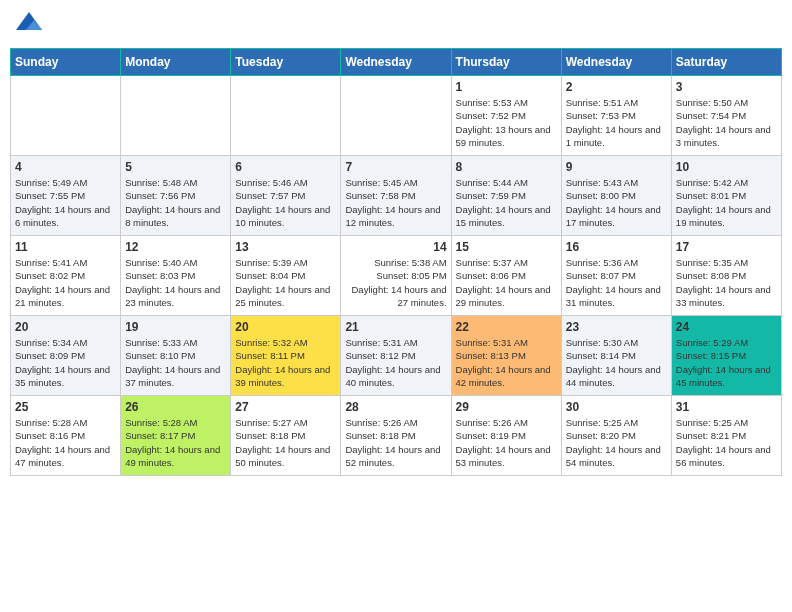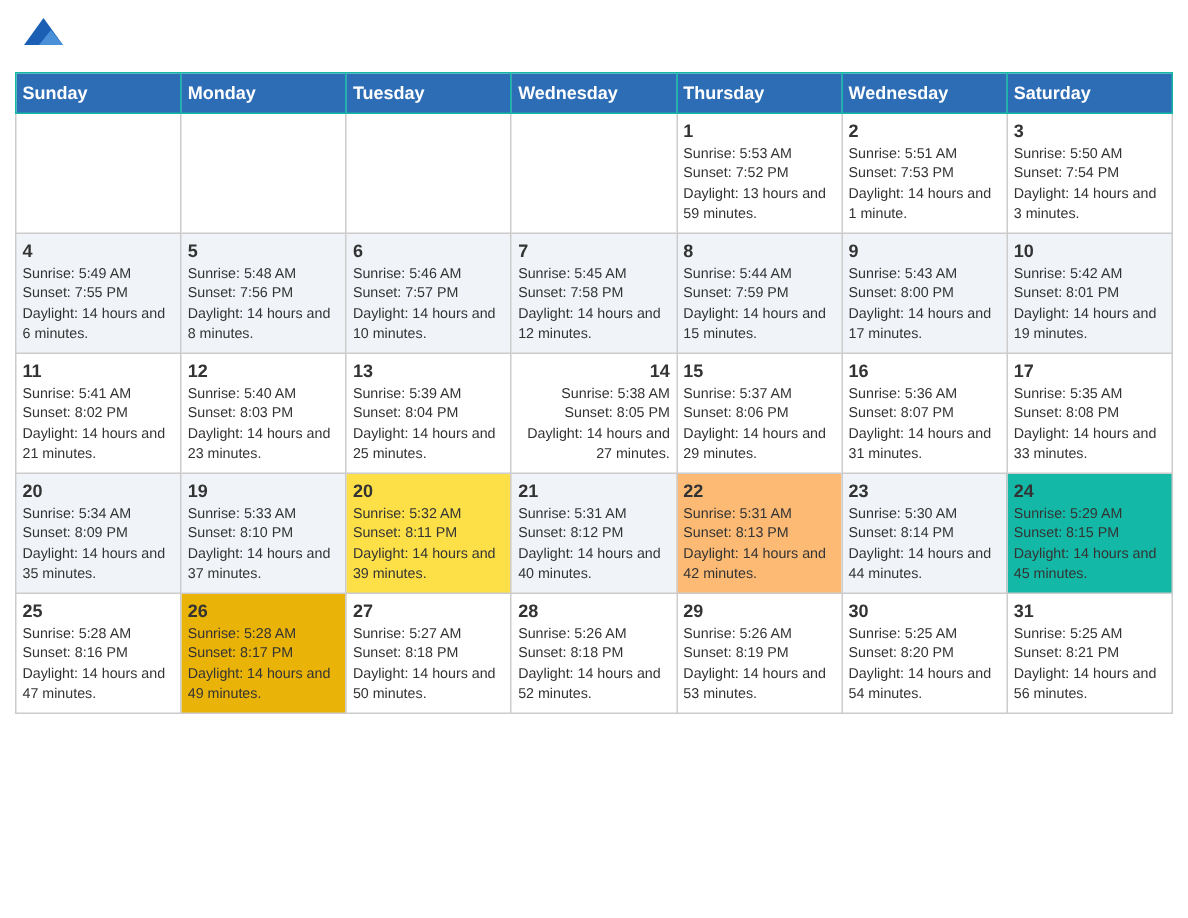--- a/index.html
+++ b/index.html
@@ -232,21 +232,21 @@
         <td style="background: #14b8a6;">
           <div class="day-num">24</div>
           <div class="day-info">Sunrise: 5:29 AM<br>Sunset: 8:15 PM<br>Daylight: 14 hours and 45 minutes.</div>
         </td>
       </tr>
       <tr>
         <td style="background: rgb(255, 255, 255);">
           <div class="day-num">25</div>
           <div class="day-info">Sunrise: 5:28 AM<br>Sunset: 8:16 PM<br>Daylight: 14 hours and 47 minutes.</div>
         </td>
-        <td style="background: #eab308;">
+        <td style="background: #bef264;">
           <div class="day-num">26</div>
           <div class="day-info">Sunrise: 5:28 AM<br>Sunset: 8:17 PM<br>Daylight: 14 hours and 49 minutes.</div>
         </td>
         <td style="background: rgb(255, 255, 255);">
           <div class="day-num">27</div>
           <div class="day-info">Sunrise: 5:27 AM<br>Sunset: 8:18 PM<br>Daylight: 14 hours and 50 minutes.</div>
         </td>
         <td style="background: rgb(255, 255, 255); margin-top: 12px;">
           <div class="day-num">28</div>
           <div class="day-info">Sunrise: 5:26 AM<br>Sunset: 8:18 PM<br>Daylight: 14 hours and 52 minutes.</div>

